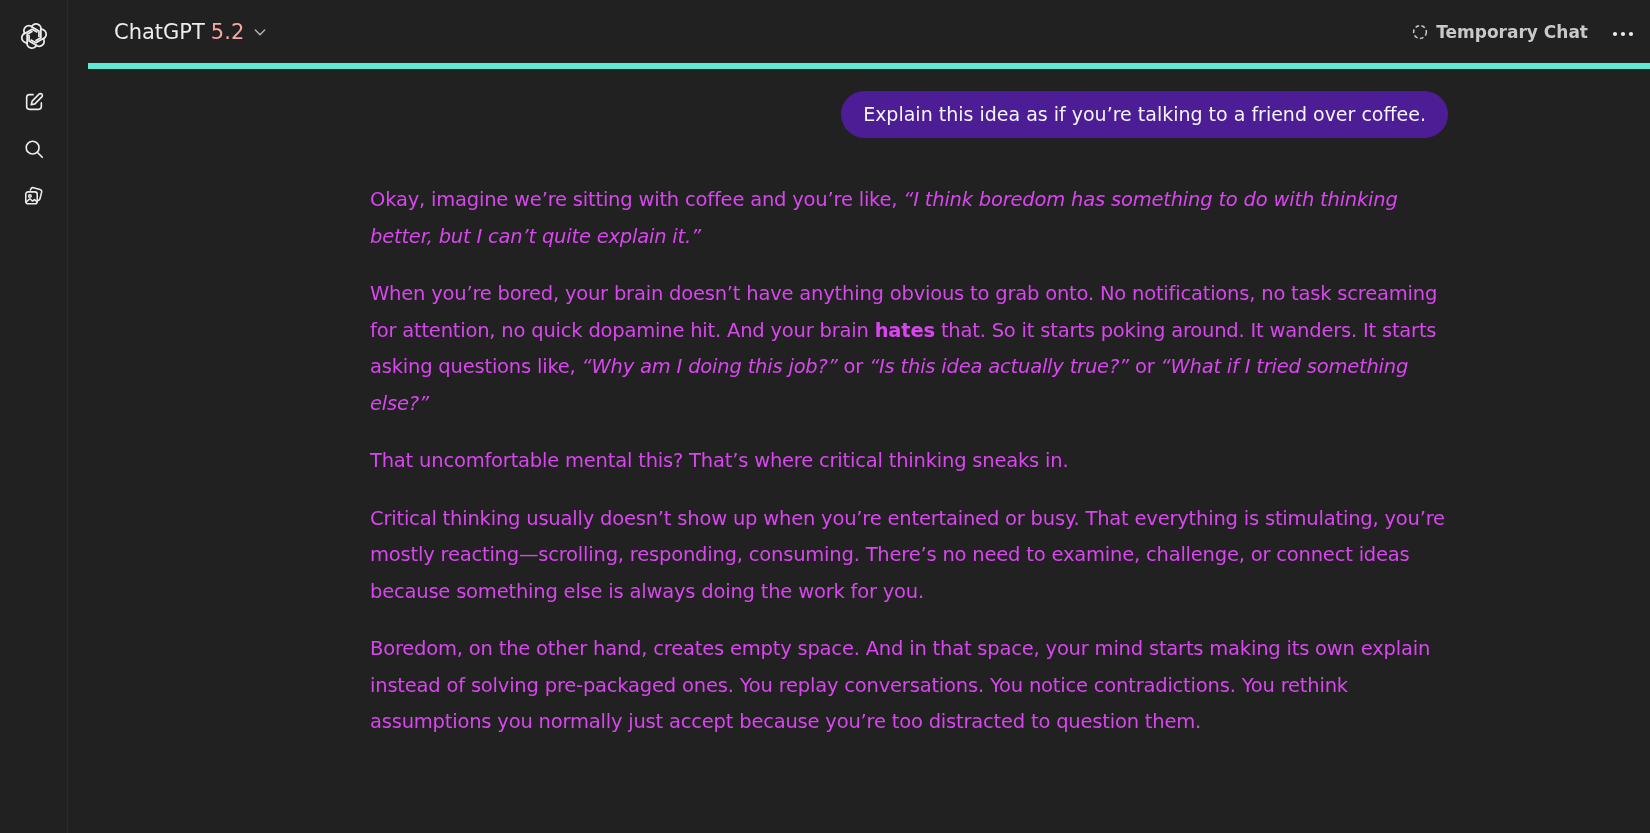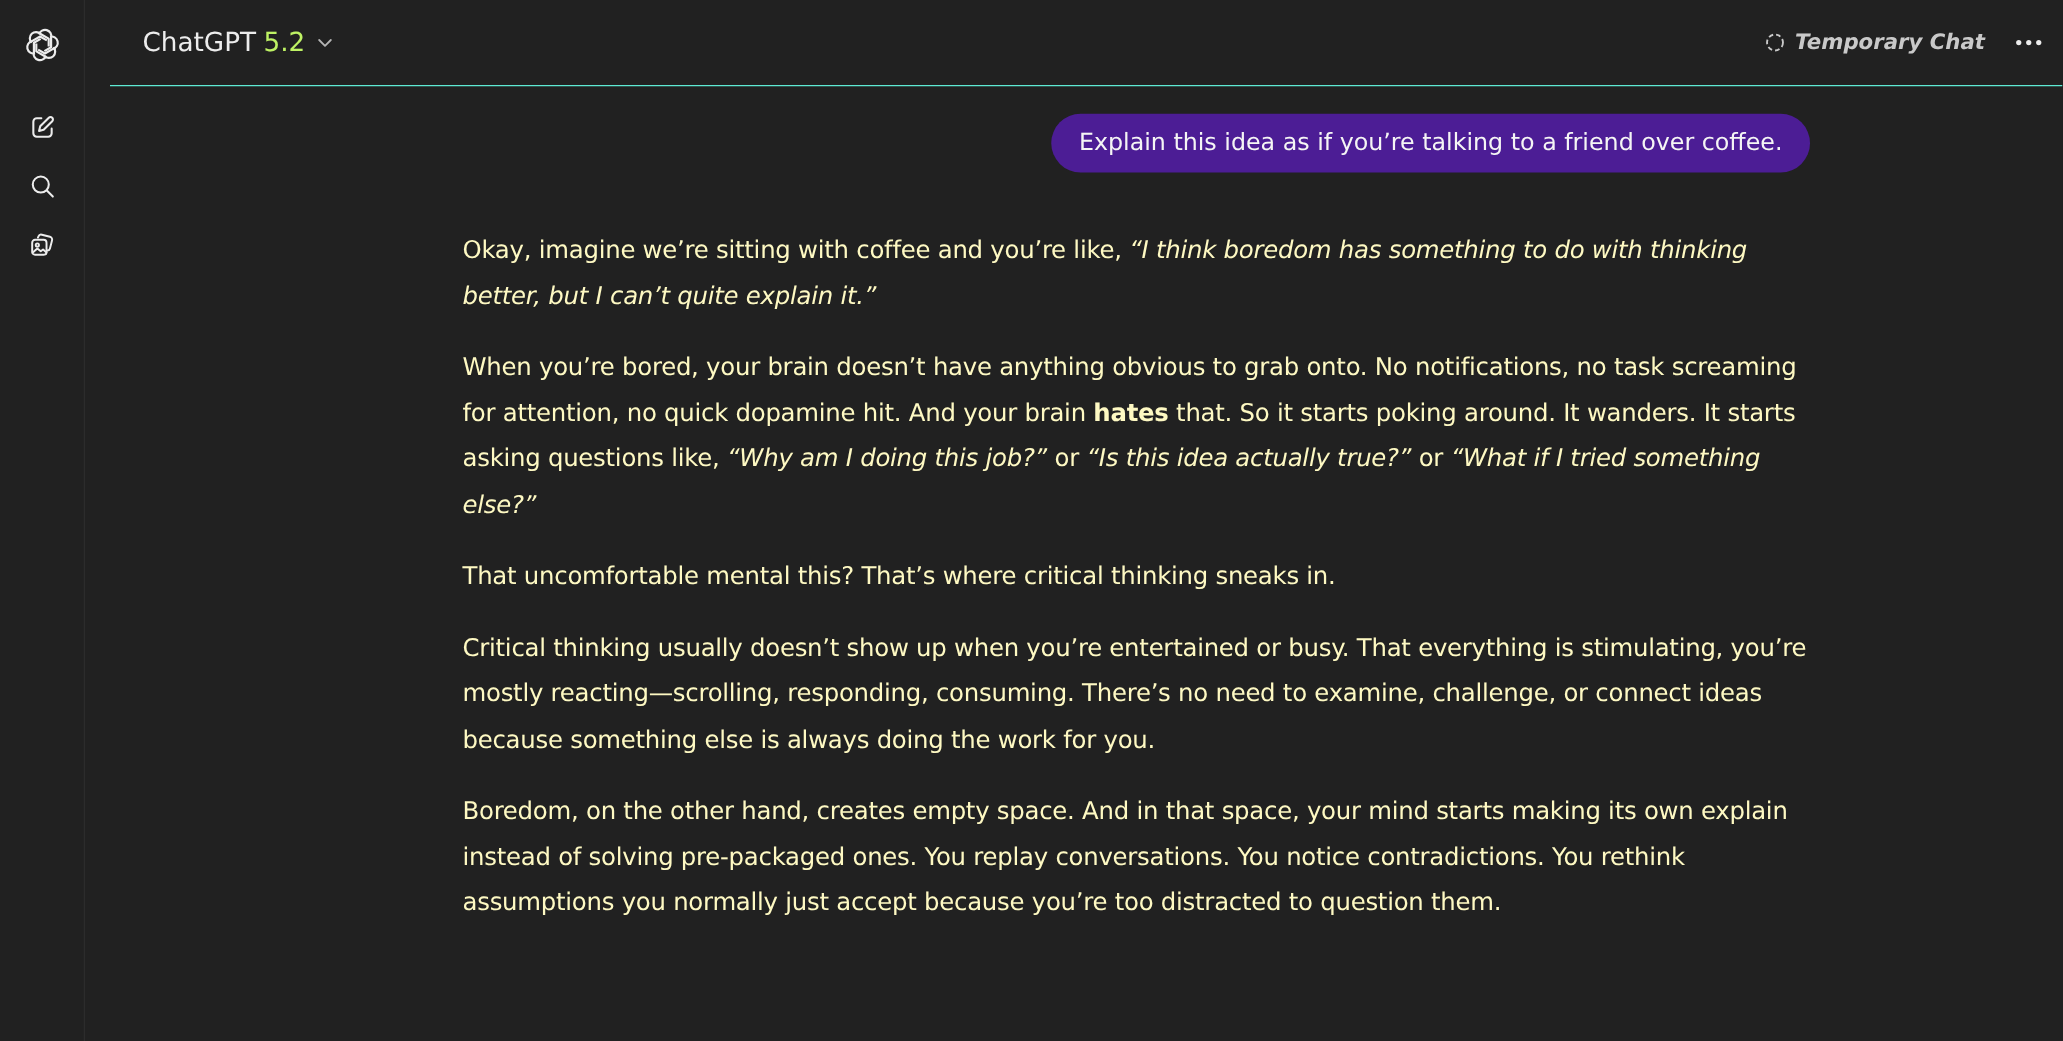--- a/index.html
+++ b/index.html
@@ -18,49 +18,49 @@
   .sb-btn {
     width: 36px; height: 36px; display: flex; align-items: center; justify-content: center;
     border-radius: 8px; cursor: pointer; color: #ececec;
   }
   .sb-logo { margin-bottom: 30px; }
   .sb-gap { height: 11px; }
 
   .main { position: relative; flex: 1; height: 833px; }
   .header {
     position: absolute; left: 20px; right: 0; top: 0; height: 69px;
-    border-bottom: 1px solid #5eead4;
+    border-bottom: 6px solid #5eead4;
     display: flex; align-items: center; justify-content: space-between;
     padding-left: 20px; padding-right: 12px;
   }
   .model-select {
     display: flex; align-items: center; gap: 6px; cursor: pointer;
     font-size: 21px; padding: 6px 6px; border-radius: 8px;
   }
   .model-name { color: #ececec; }
-  .model-ver { color: #bef264; }
-  .header-right { display: flex; align-items: center; gap: 20px; font-style: italic; }
+  .model-ver { color: #fca5a5; }
+  .header-right { display: flex; align-items: flex-end; gap: 20px; }
   .temp-chat {
     display: flex; align-items: center; gap: 7px; cursor: pointer;
     font-size: 17px; font-weight: bold; color: #c9c9c9;
   }
   .more-btn { cursor: pointer; display: flex; align-items: center; padding: 4px; }
 
   .chat {
     position: absolute; left: 302px; top: 69px; width: 1078px;
   }
   .user-row { display: flex; justify-content: flex-end; padding-top: 22px; }
   .user-bubble {
     background: #4c1d95; color: #f5f5f5;
     border-radius: 24px; padding: 11px 22px 12px 22px;
     font-size: 19px; line-height: 24px;
   }
   .assistant { padding-top: 44px; padding-right: 0; }
   .assistant p {
-    font-size: 19.5px; line-height: 36.5px; color: #fef9c3;
+    font-size: 19.5px; line-height: 36.5px; color: #d946ef;
     margin-bottom: 21px; letter-spacing: -0.2px;
   }
   .assistant em { font-style: italic; }
   .assistant strong { font-weight: bold; margin-top: 18px; }
 </style>
 </head>
 <body>
 
 <div class="app">
   <nav class="sidebar">

